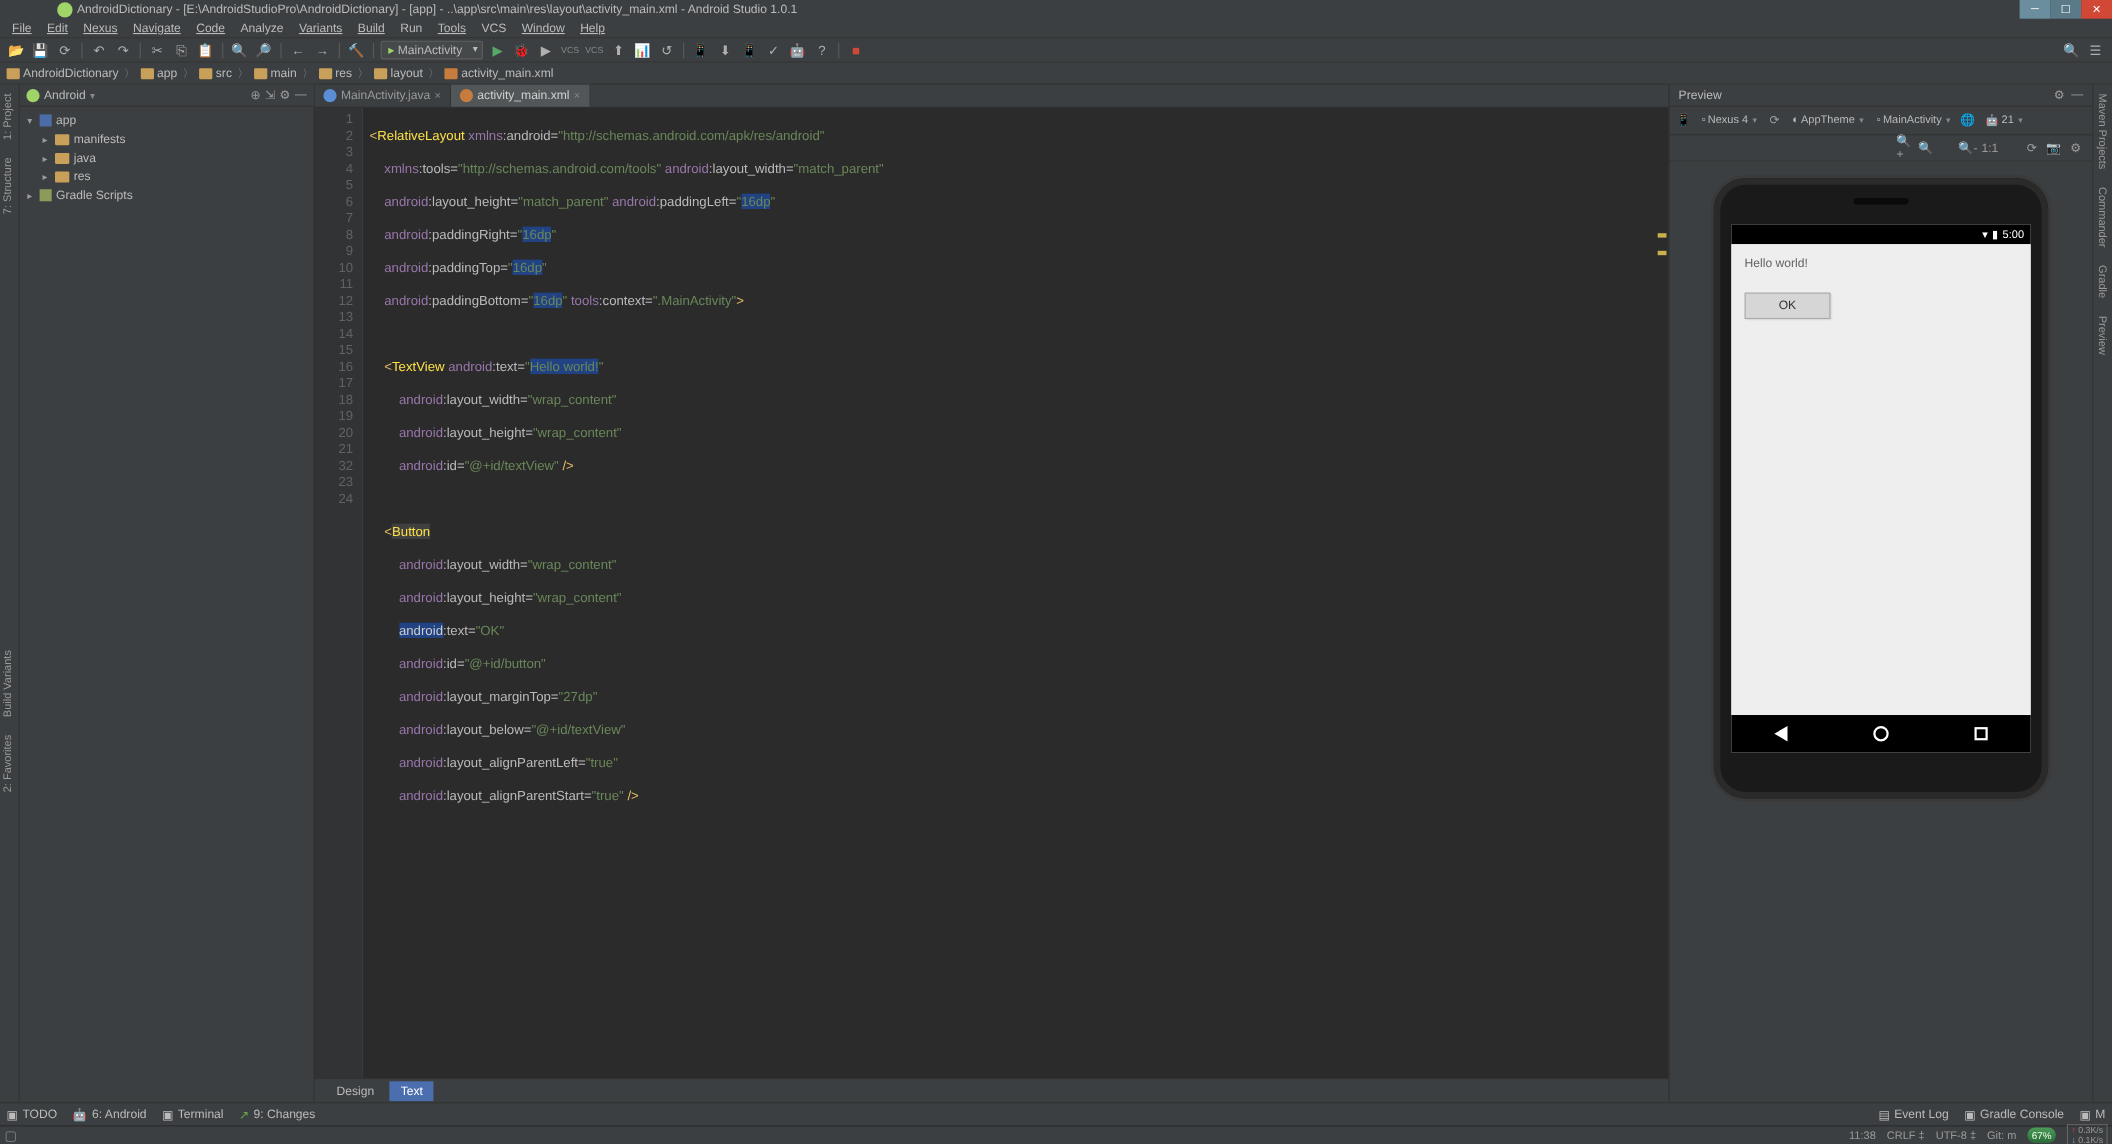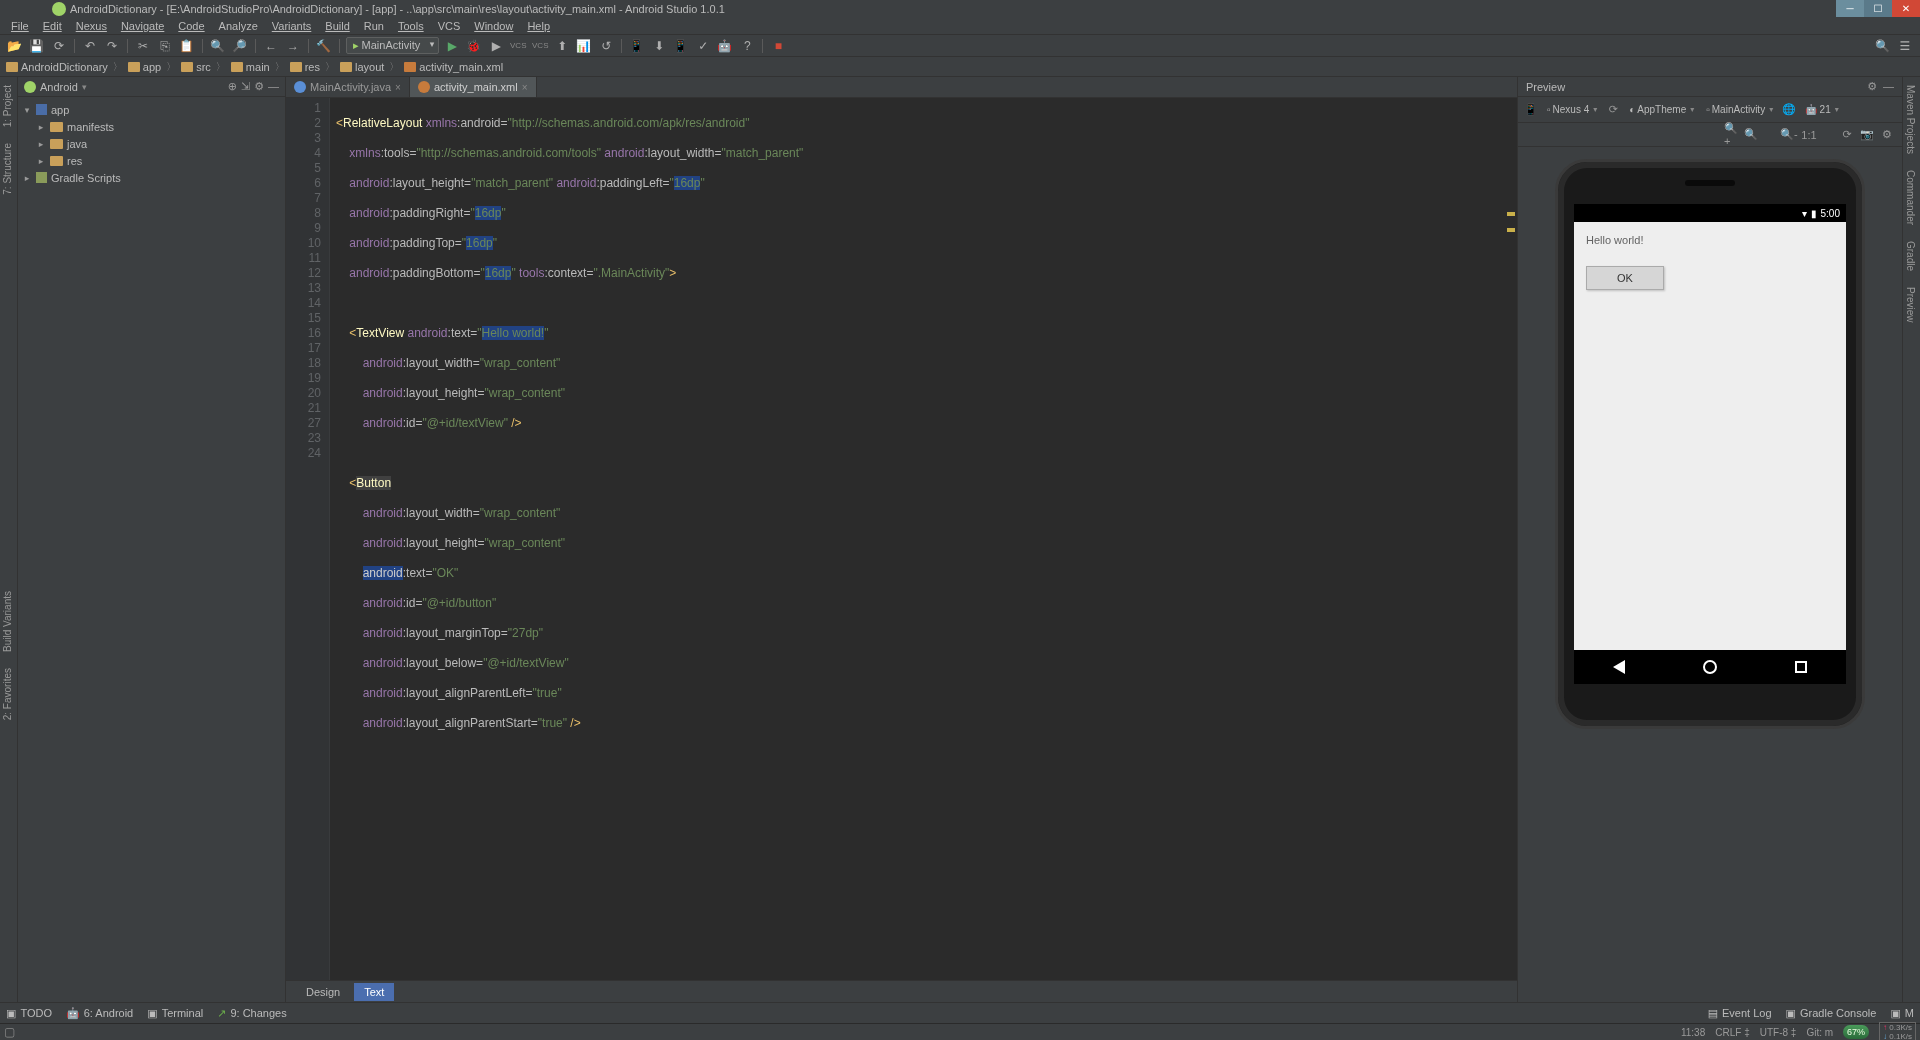--- a/index.html
+++ b/index.html
@@ -57,21 +57,21 @@
 .tab.active { background: #515658; color: #d0d0d0; }
 .tab-icon { width: 12px; height: 12px; border-radius: 50%; }
 .java-icon { background: #5a8fd6; }
 .xml-icon { background: #c77b3c; }
 .tab-close { color: #888; font-size: 10px; }
 
 .editor-body { flex: 1; display: flex; background: #2b2b2b; overflow: hidden; position: relative; }
 .gutter { width: 44px; background: #313335; color: #606366; font-family: Consolas, monospace; font-size: 12px; text-align: right; padding: 3px 8px 0 0; line-height: 15px; border-right: 1px solid #393b3d; }
 .gutter div { height: 15px; }
 .code { flex: 1; font-family: Consolas, monospace; font-size: 12px; line-height: 15px; padding: 3px 0 0 6px; white-space: pre; color: #a9b7c6; overflow: auto; }
-.code .tag { color: #fef9c3; }
+.code .tag { color: #fde047; }
 .code .attr-pre { color: #9876aa; }
 .code .attr-name { color: #bababa; }
 .code .str { color: #6a8759; }
 .code .str-hl { color: #6a8759; background: #214283; }
 .code .attr-hl { color: #ccc; background: #214283; }
 .code .angle { color: #e8bf6a; }
 .code-line { height: 15px; }
 .warn-stripe { position: absolute; right: 2px; width: 8px; height: 4px; background: #c9b04a; }
 
 .editor-footer { height: 22px; background: #3c3f41; border-top: 1px solid #323232; display: flex; align-items: center; padding: 0 10px; gap: 4px; }
@@ -305,21 +305,21 @@
         <div>12</div>
         <div>13</div>
         <div>14</div>
         <div>15</div>
         <div>16</div>
         <div>17</div>
         <div>18</div>
         <div>19</div>
         <div>20</div>
         <div>21</div>
-        <div>27</div>
+        <div>32</div>
         <div>23</div>
         <div>24</div>
       </div>
     <div class="code">
 <div class="code-line"><span class="angle">&lt;</span><span class="tag">RelativeLayout</span> <span class="attr-pre">xmlns</span><span class="attr-name">:</span><span class="attr-name">android</span><span class="attr-name">=</span><span class="str">"http://schemas.android.com/apk/res/android"</span></div>
 <div class="code-line">    <span class="attr-pre">xmlns</span><span class="attr-name">:</span><span class="attr-name">tools</span><span class="attr-name">=</span><span class="str">"http://schemas.android.com/tools"</span> <span class="attr-pre">android</span><span class="attr-name">:</span><span class="attr-name">layout_width</span><span class="attr-name">=</span><span class="str">"match_parent"</span></div>
 <div class="code-line">    <span class="attr-pre">android</span><span class="attr-name">:</span><span class="attr-name">layout_height</span><span class="attr-name">=</span><span class="str">"match_parent"</span> <span class="attr-pre">android</span><span class="attr-name">:</span><span class="attr-name">paddingLeft</span><span class="attr-name">=</span><span class="str">"</span><span class="str-hl">16dp</span><span class="str">"</span></div>
 <div class="code-line">    <span class="attr-pre">android</span><span class="attr-name">:</span><span class="attr-name">paddingRight</span><span class="attr-name">=</span><span class="str">"</span><span class="str-hl">16dp</span><span class="str">"</span></div>
 <div class="code-line">    <span class="attr-pre">android</span><span class="attr-name">:</span><span class="attr-name">paddingTop</span><span class="attr-name">=</span><span class="str">"</span><span class="str-hl">16dp</span><span class="str">"</span></div>
 <div class="code-line">    <span class="attr-pre">android</span><span class="attr-name">:</span><span class="attr-name">paddingBottom</span><span class="attr-name">=</span><span class="str">"</span><span class="str-hl">16dp</span><span class="str">"</span> <span class="attr-pre">tools</span><span class="attr-name">:</span><span class="attr-name">context</span><span class="attr-name">=</span><span class="str">".MainActivity"</span><span class="angle">&gt;</span></div>

